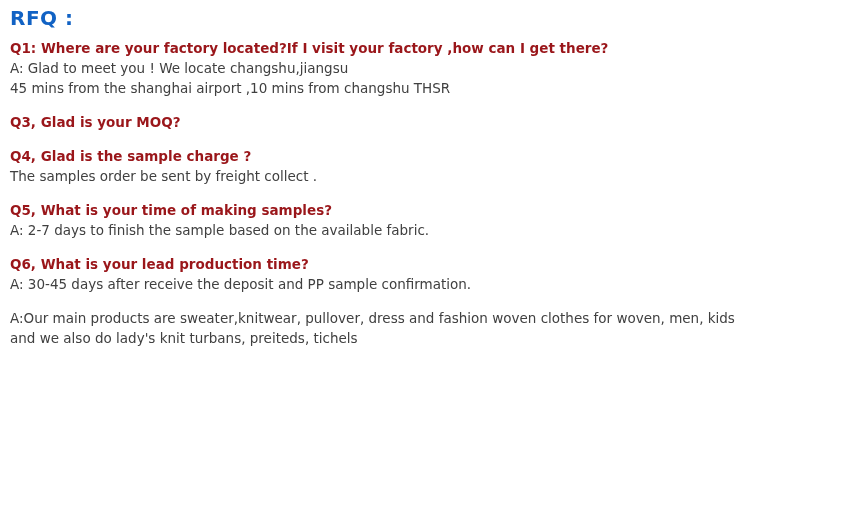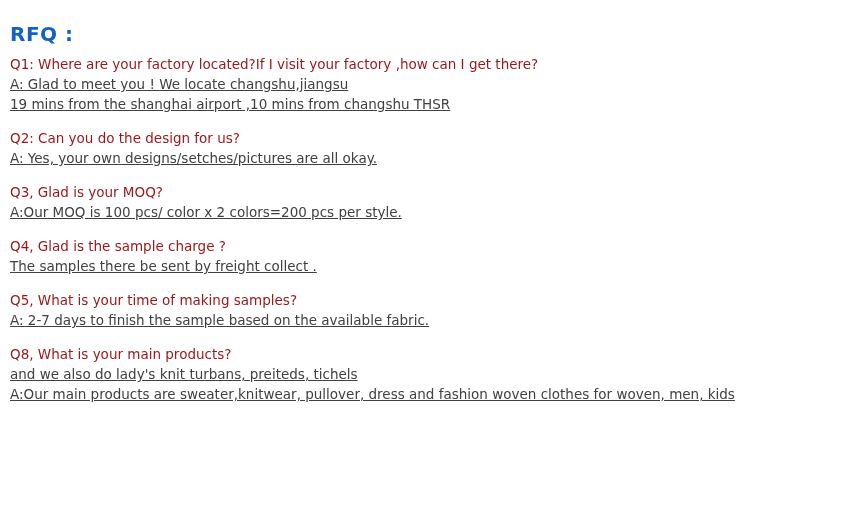--- a/index.html
+++ b/index.html
@@ -11,77 +11,74 @@
     width: 846px;
     height: 524px;
     overflow: hidden;
     font-family: "DejaVu Sans", "Liberation Sans", sans-serif;
   }
   .page {
     padding: 6px 10px 0 10px;
     background: var(--color-background, #ffffff);
   }
   .title {
-    margin: 16px 0 8px 0;
+    margin: 0 0 8px 0;
     font-size: 20px;
     line-height: 24px;
     font-weight: bold;
     letter-spacing: 0.5px;
     color: var(--color-title, #1162c4);
   }
   .qa {
     margin: 0 0 14px 0;
   }
   .q {
     font-size: 13.5px;
     line-height: 20px;
-    font-weight: normal;
+    font-weight: bold;
     color: var(--color-question, #9a161a);
   }
   .a {
     font-size: 13.5px;
     line-height: 20px;
     color: var(--color-answer, #404040);
-    text-decoration: underline;
   }
 </style>
 </head>
 <body>
 
 <div class="page">
 
   <h1 class="title">RFQ :</h1>
 
   <section class="qa">
     <div class="q">Q1: Where are your factory located?If I visit your factory ,how can I get there?</div>
     <div class="a">A: Glad to meet you ! We locate changshu,jiangsu</div>
-    <div class="a">19 mins from the shanghai airport ,10 mins from changshu THSR</div>
+    <div class="a">45 mins from the shanghai airport ,10 mins from changshu THSR</div>
   </section>
 
-  <section class="qa">
-    <div class="q">Q2: Can you do the design for us?</div>
-    <div class="a">A: Yes, your own designs/setches/pictures are all okay.</div>
-  </section>
 
   <section class="qa">
     <div class="q">Q3, Glad is your MOQ?</div>
-    <div class="a">A:Our MOQ is 100 pcs/ color x 2 colors=200 pcs per style.</div>
   </section>
 
   <section class="qa">
     <div class="q">Q4, Glad is the sample charge ?</div>
-    <div class="a">The samples there be sent by freight collect .</div>
+    <div class="a">The samples order be sent by freight collect .</div>
   </section>
 
   <section class="qa">
     <div class="q">Q5, What is your time of making samples?</div>
     <div class="a">A: 2-7 days to finish the sample based on the available fabric.</div>
   </section>
 
+  <section class="qa">
+    <div class="q">Q6, What is your lead production time?</div>
+    <div class="a">A: 30-45 days after receive the deposit and PP sample confirmation.</div>
+  </section>
 
 
   <section class="qa">
-    <div class="q">Q8, What is your main products?</div>
+    <div class="a">A:Our main products are sweater,knitwear, pullover, dress and fashion woven clothes for woven, men, kids</div>
     <div class="a">and we also do lady's knit turbans, preiteds, tichels</div>
-    <div class="a">A:Our main products are sweater,knitwear, pullover, dress and fashion woven clothes for woven, men, kids</div>
   </section>
 
 </div>
 
 </body></html>

